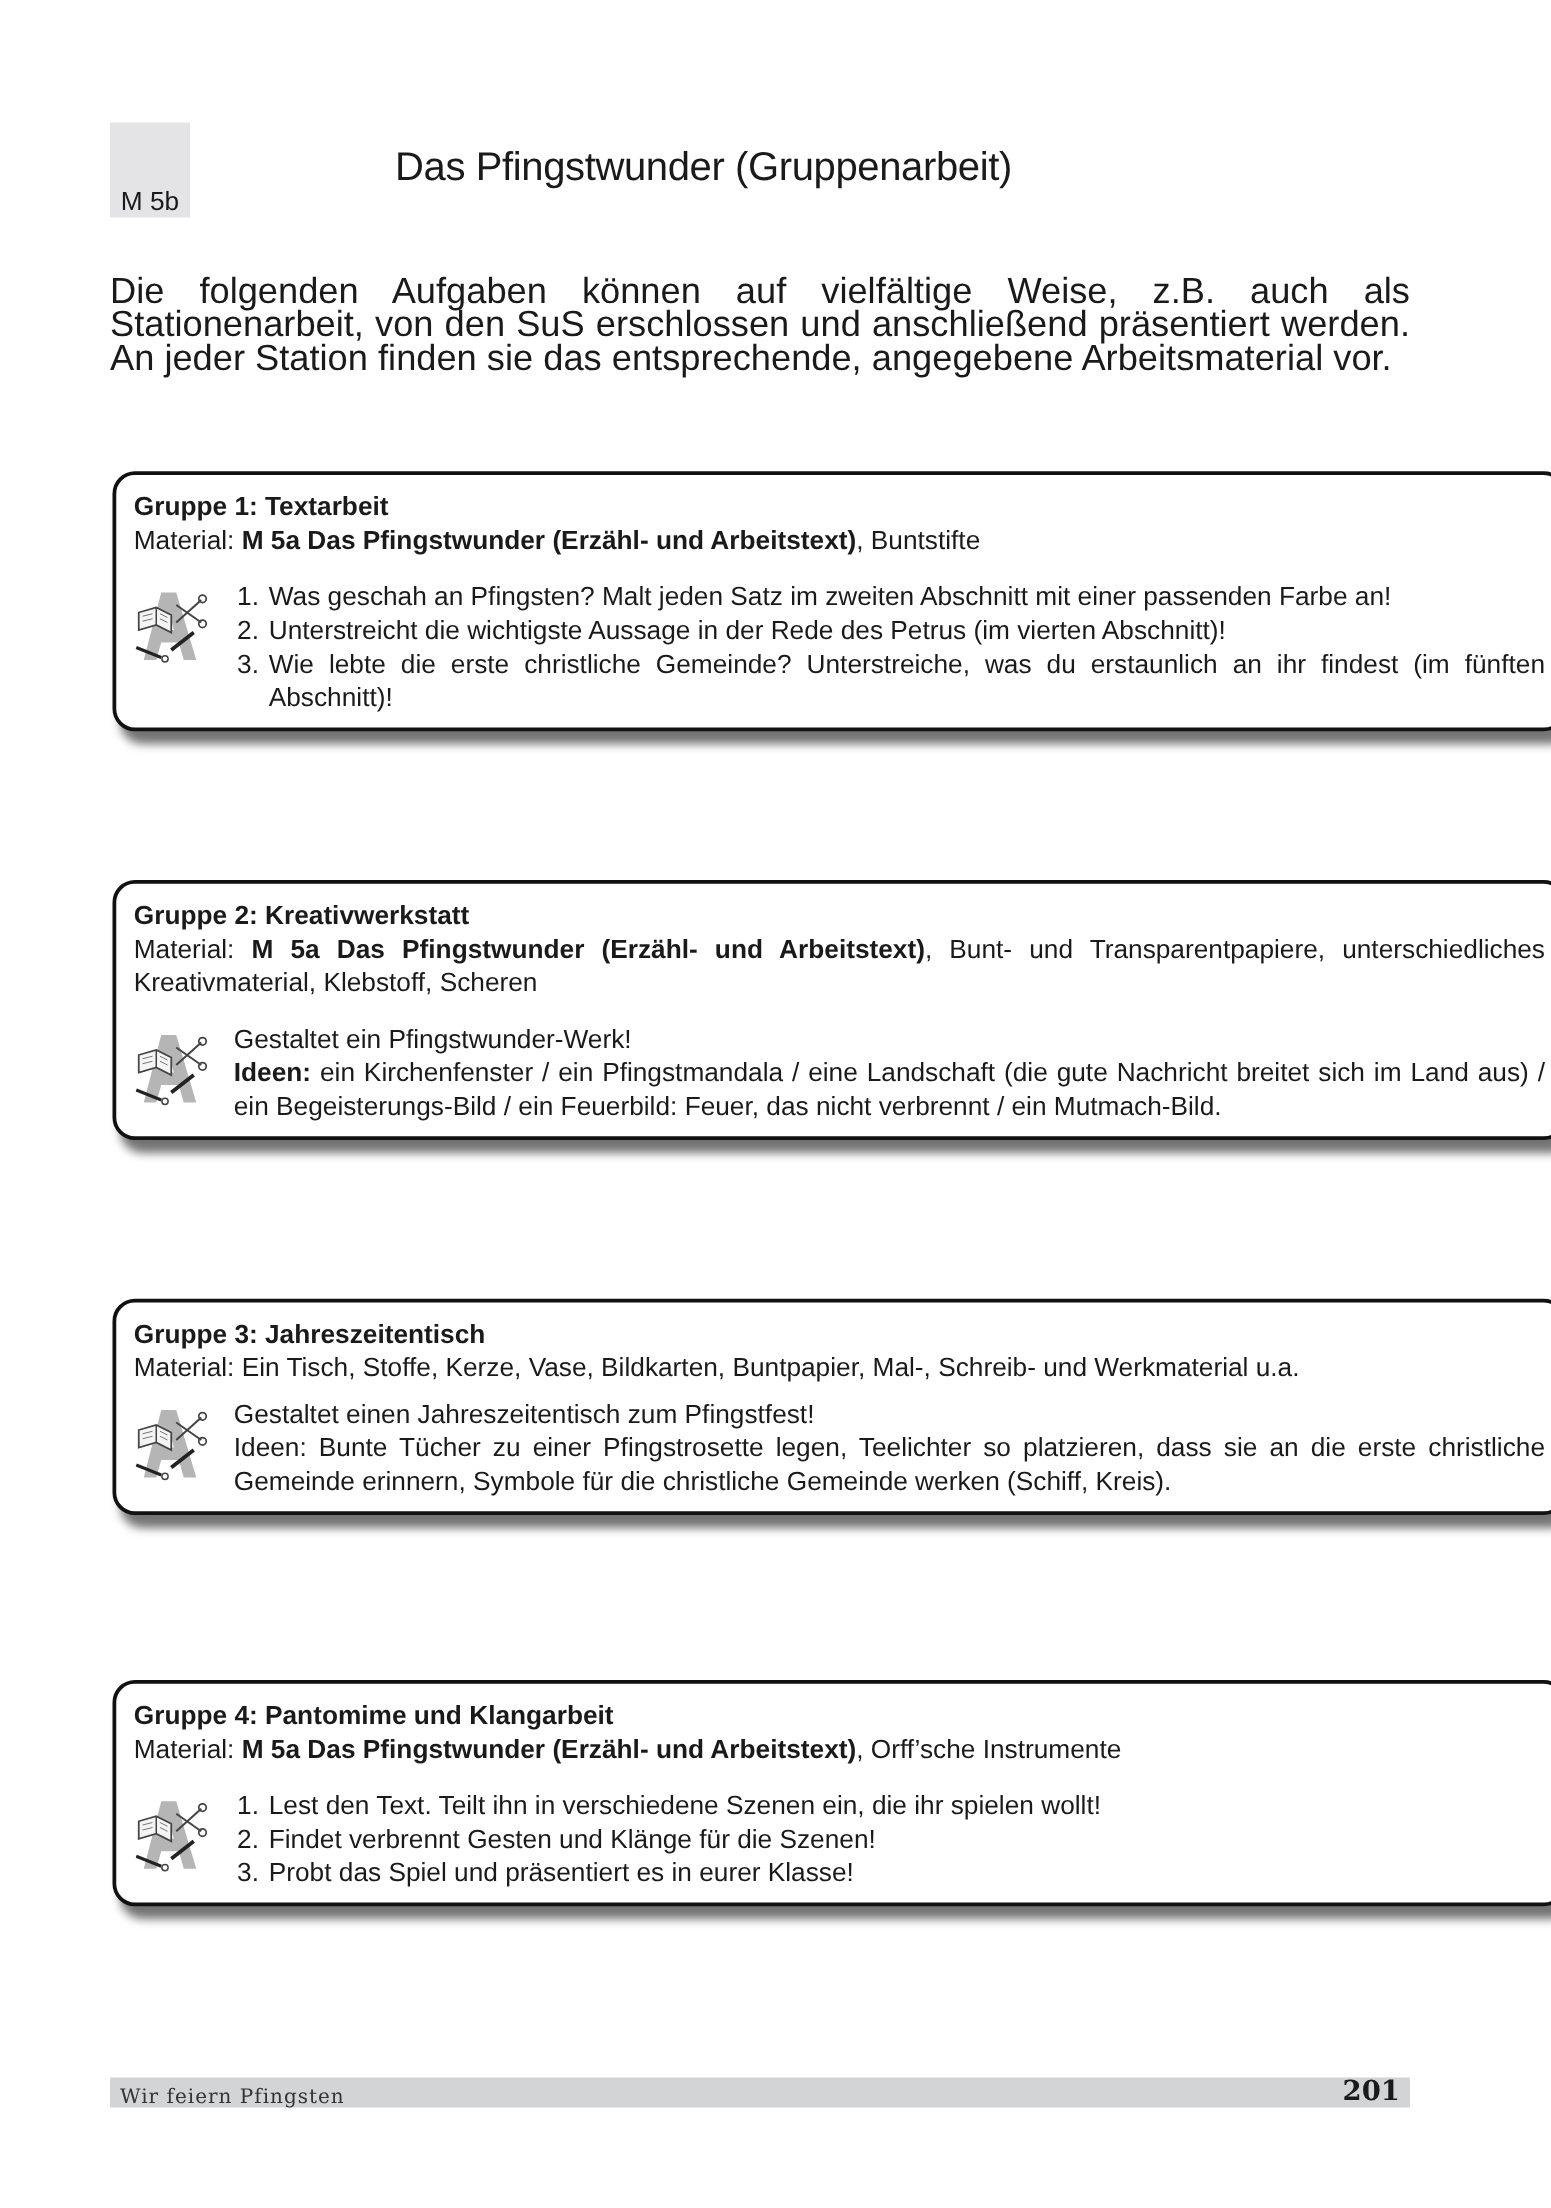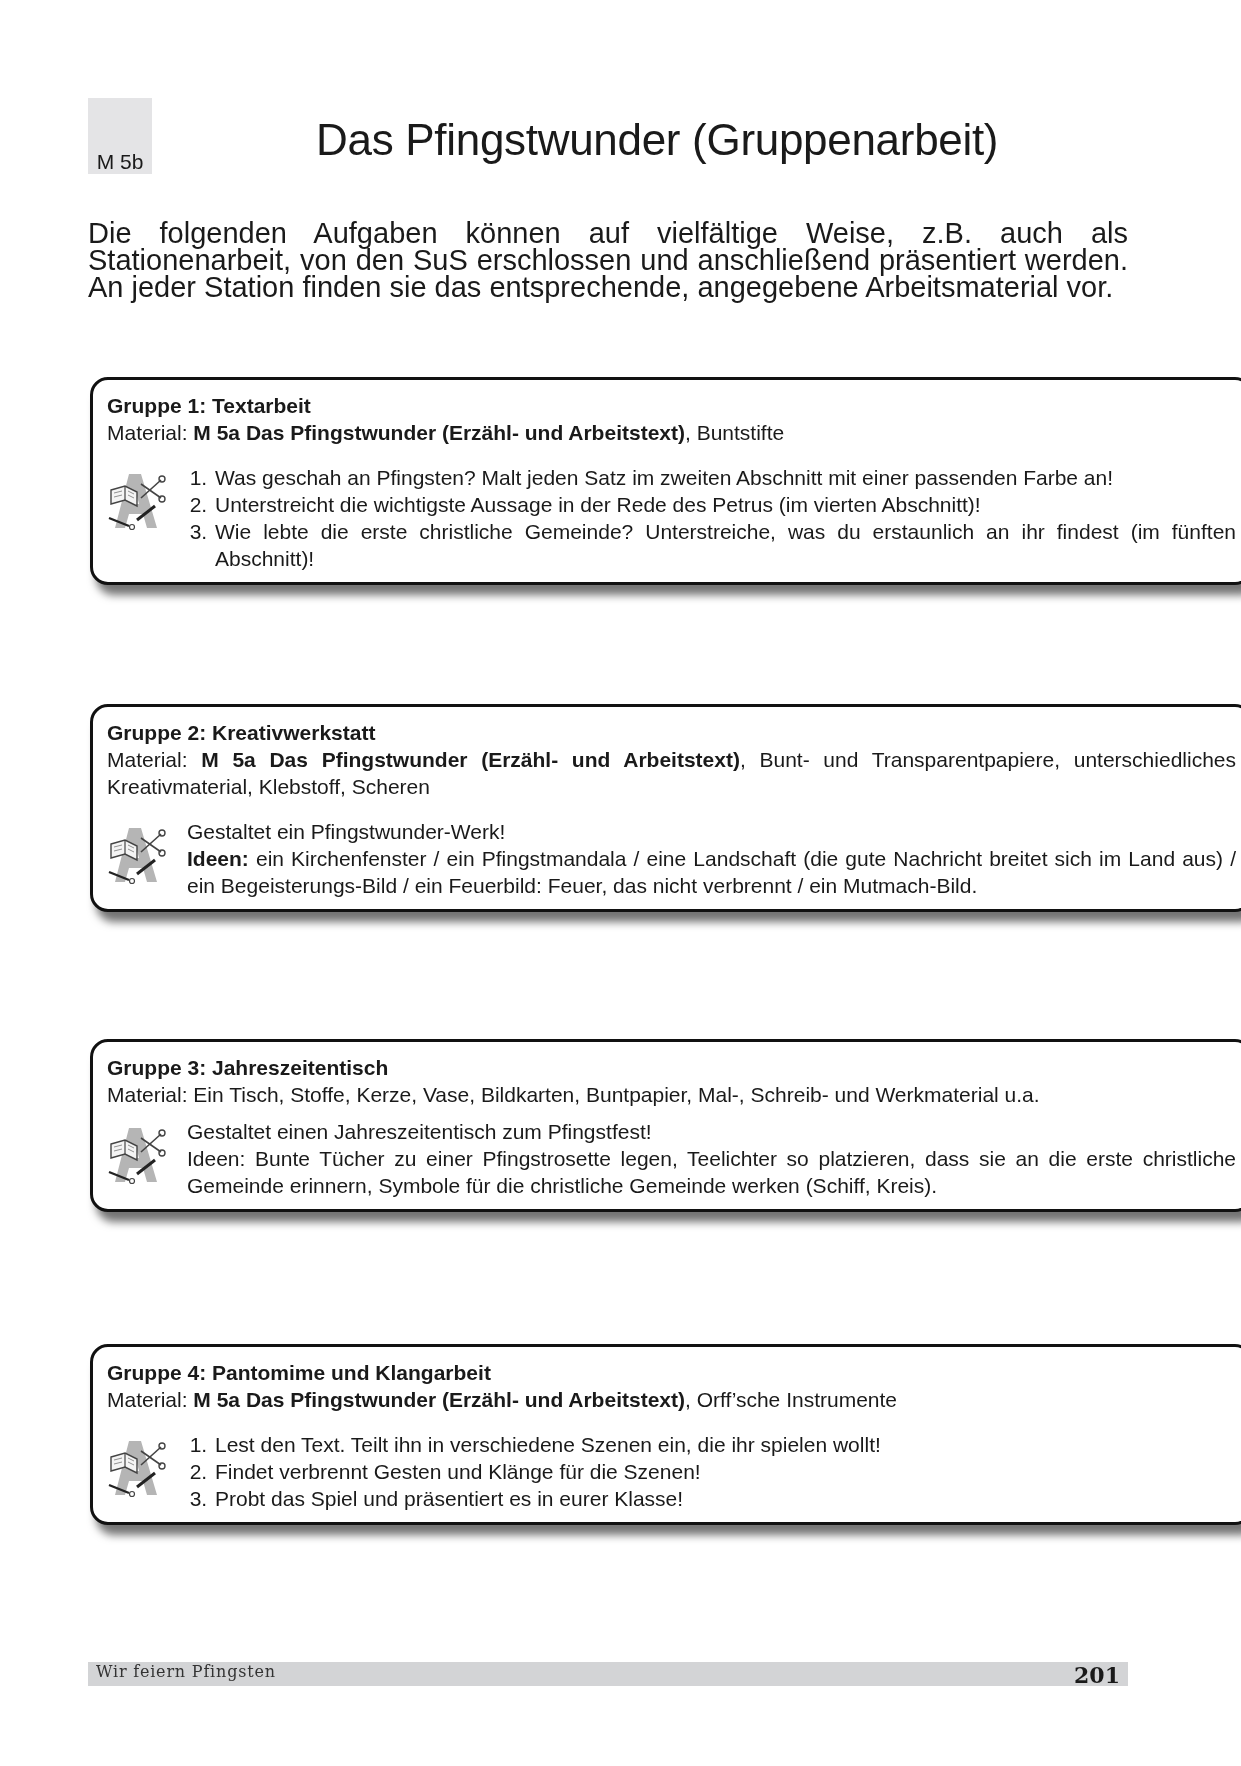--- a/index.html
+++ b/index.html
@@ -1,37 +1,37 @@
 <!DOCTYPE html>
 <html><head>
 <meta charset="utf-8">
 <style>
   html, body { margin: 0; padding: 0; background: #ffffff; }
   body { width: 1241px; height: 1766px; position: relative; overflow: hidden;
          font-family: "Liberation Sans", sans-serif; color: #1a1a1a; }
   .code-box { position: absolute; left: 88px; top: 98px; width: 64px; height: 76px;
               background: #e4e4e6; display: flex; align-items: flex-end; justify-content: center;
               font-size: 21px; }
-  .title { position: absolute; left: 316px; top: 115px; font-size: 44px; letter-spacing: -0.3px; }
+  .title { position: absolute; left: 316px; top: 115px; font-size: 32px; letter-spacing: -0.3px; }
   .intro { position: absolute; left: 88px; top: 220px; width: 1040px; font-size: 29px;
            line-height: 27px; text-align: justify; }
   .card { position: absolute; left: 90px; width: 1163px; border: 3px solid #111;
           border-radius: 18px; background: #fff;
           box-shadow: 6px 10px 8px rgba(0,0,0,0.55); padding: 12px 14px 10px 14px;
           box-sizing: border-box; font-size: 21px; line-height: 27px; }
   .card h3 { margin: 0; font-size: 21px; font-weight: bold; line-height: 27px; }
   .material { margin: 0; }
   .material b { font-weight: bold; }
   .body-row { display: flex; margin-top: 18px; }
   .icon { width: 80px; flex: 0 0 80px; padding-top: 6px; }
   .tasks { flex: 1; text-align: justify; }
   ol { margin: 0; padding-left: 26px; }
   ol li { padding-left: 2px; }
   .footer { position: absolute; left: 88px; top: 1662px; width: 1040px; height: 24px;
-            background: #d3d4d6; display: flex; justify-content: space-between; align-items: flex-start;
+            background: #d3d4d6; display: flex; justify-content: space-between; align-items: flex-end;
             padding: 0 8px; box-sizing: border-box; font-family: "DejaVu Serif", serif; }
   .footer .left { font-size: 16px; color: #333; letter-spacing: 0.8px; }
   .footer .right { font-size: 22px; font-weight: bold; }
 </style>
 </head>
 <body>
 
 <div class="code-box">
   <span>M 5b</span>
 </div>

